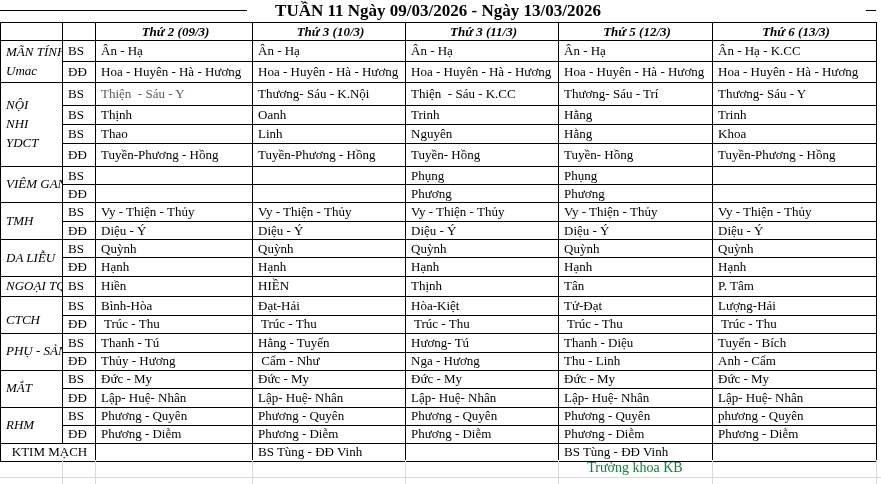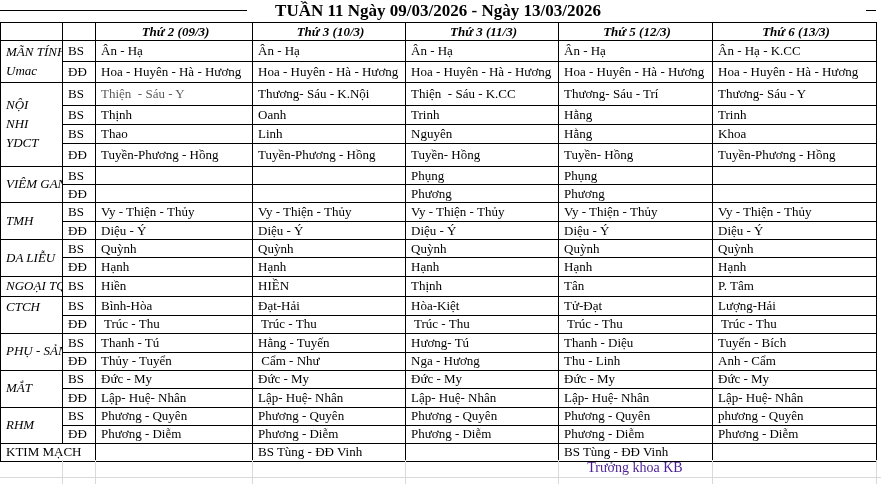--- a/index.html
+++ b/index.html
@@ -21,30 +21,30 @@
     padding:0 2px 0 5px;vertical-align:middle;white-space:pre;overflow:hidden;
   }
   td.dayhead{
     text-align:center;font-weight:bold;font-style:italic;
     color:#1f3763;padding:0 1px;font-size:13px;
   }
   td.dept{
     font-style:italic;color:#3b5a96;
     padding:0 1px;line-height:1.45;font-size:13px;
   }
-  td.dept.vtop{vertical-align:top;padding-top:1px;}
+  td.dept.vtop{vertical-align:top;padding-top:14px;}
   td.type{padding-left:3px;margin-top:24px;}
   td.cell.muted{color:#5a5a5a;}
   td.speclabel{
     font-style:normal;color:#33518d;font-size:14px;padding-left:1px;
-    text-align:left;white-space:nowrap;
+    text-align:center;white-space:nowrap;
   }
   .footer-sign{
     position:absolute;left:558px;top:459px;width:154px;height:18px;
-    text-align:center;font-size:14px;line-height:18px;color:#4c1d95;
+    text-align:center;font-size:14px;line-height:18px;color:#15803d;
   }
   .fgrid{position:absolute;background:#d9d9d9;}
 </style>
 </head>
 <body>
 
 <div class="sheet">
 
   <div class="week-title">TUẦN 11 Ngày 09/03/2026 - Ngày 13/03/2026</div>
 
@@ -202,21 +202,21 @@
           <td class="dept" rowspan="2"><div>PHỤ - SẢN</div></td>
           <td class="type">BS</td>
           <td class="cell">Thanh - Tú</td>
           <td class="cell">Hằng - Tuyến</td>
           <td class="cell">Hương- Tú</td>
           <td class="cell">Thanh - Diệu</td>
           <td class="cell">Tuyến - Bích</td>
         </tr>
         <tr style="height: 18px;">
           <td class="type">ĐĐ</td>
-          <td class="cell">Thủy - Tuyển</td>
+          <td class="cell">Thủy - Hương</td>
           <td class="cell"> Cẩm - Như</td>
           <td class="cell">Nga - Hương</td>
           <td class="cell">Thu - Linh</td>
           <td class="cell">Anh - Cẩm</td>
         </tr>
         <tr style="height: 18px;">
           <td class="dept" rowspan="2"><div>MẮT</div></td>
           <td class="type">BS</td>
           <td class="cell">Đức - My</td>
           <td class="cell">Đức - My</td>

